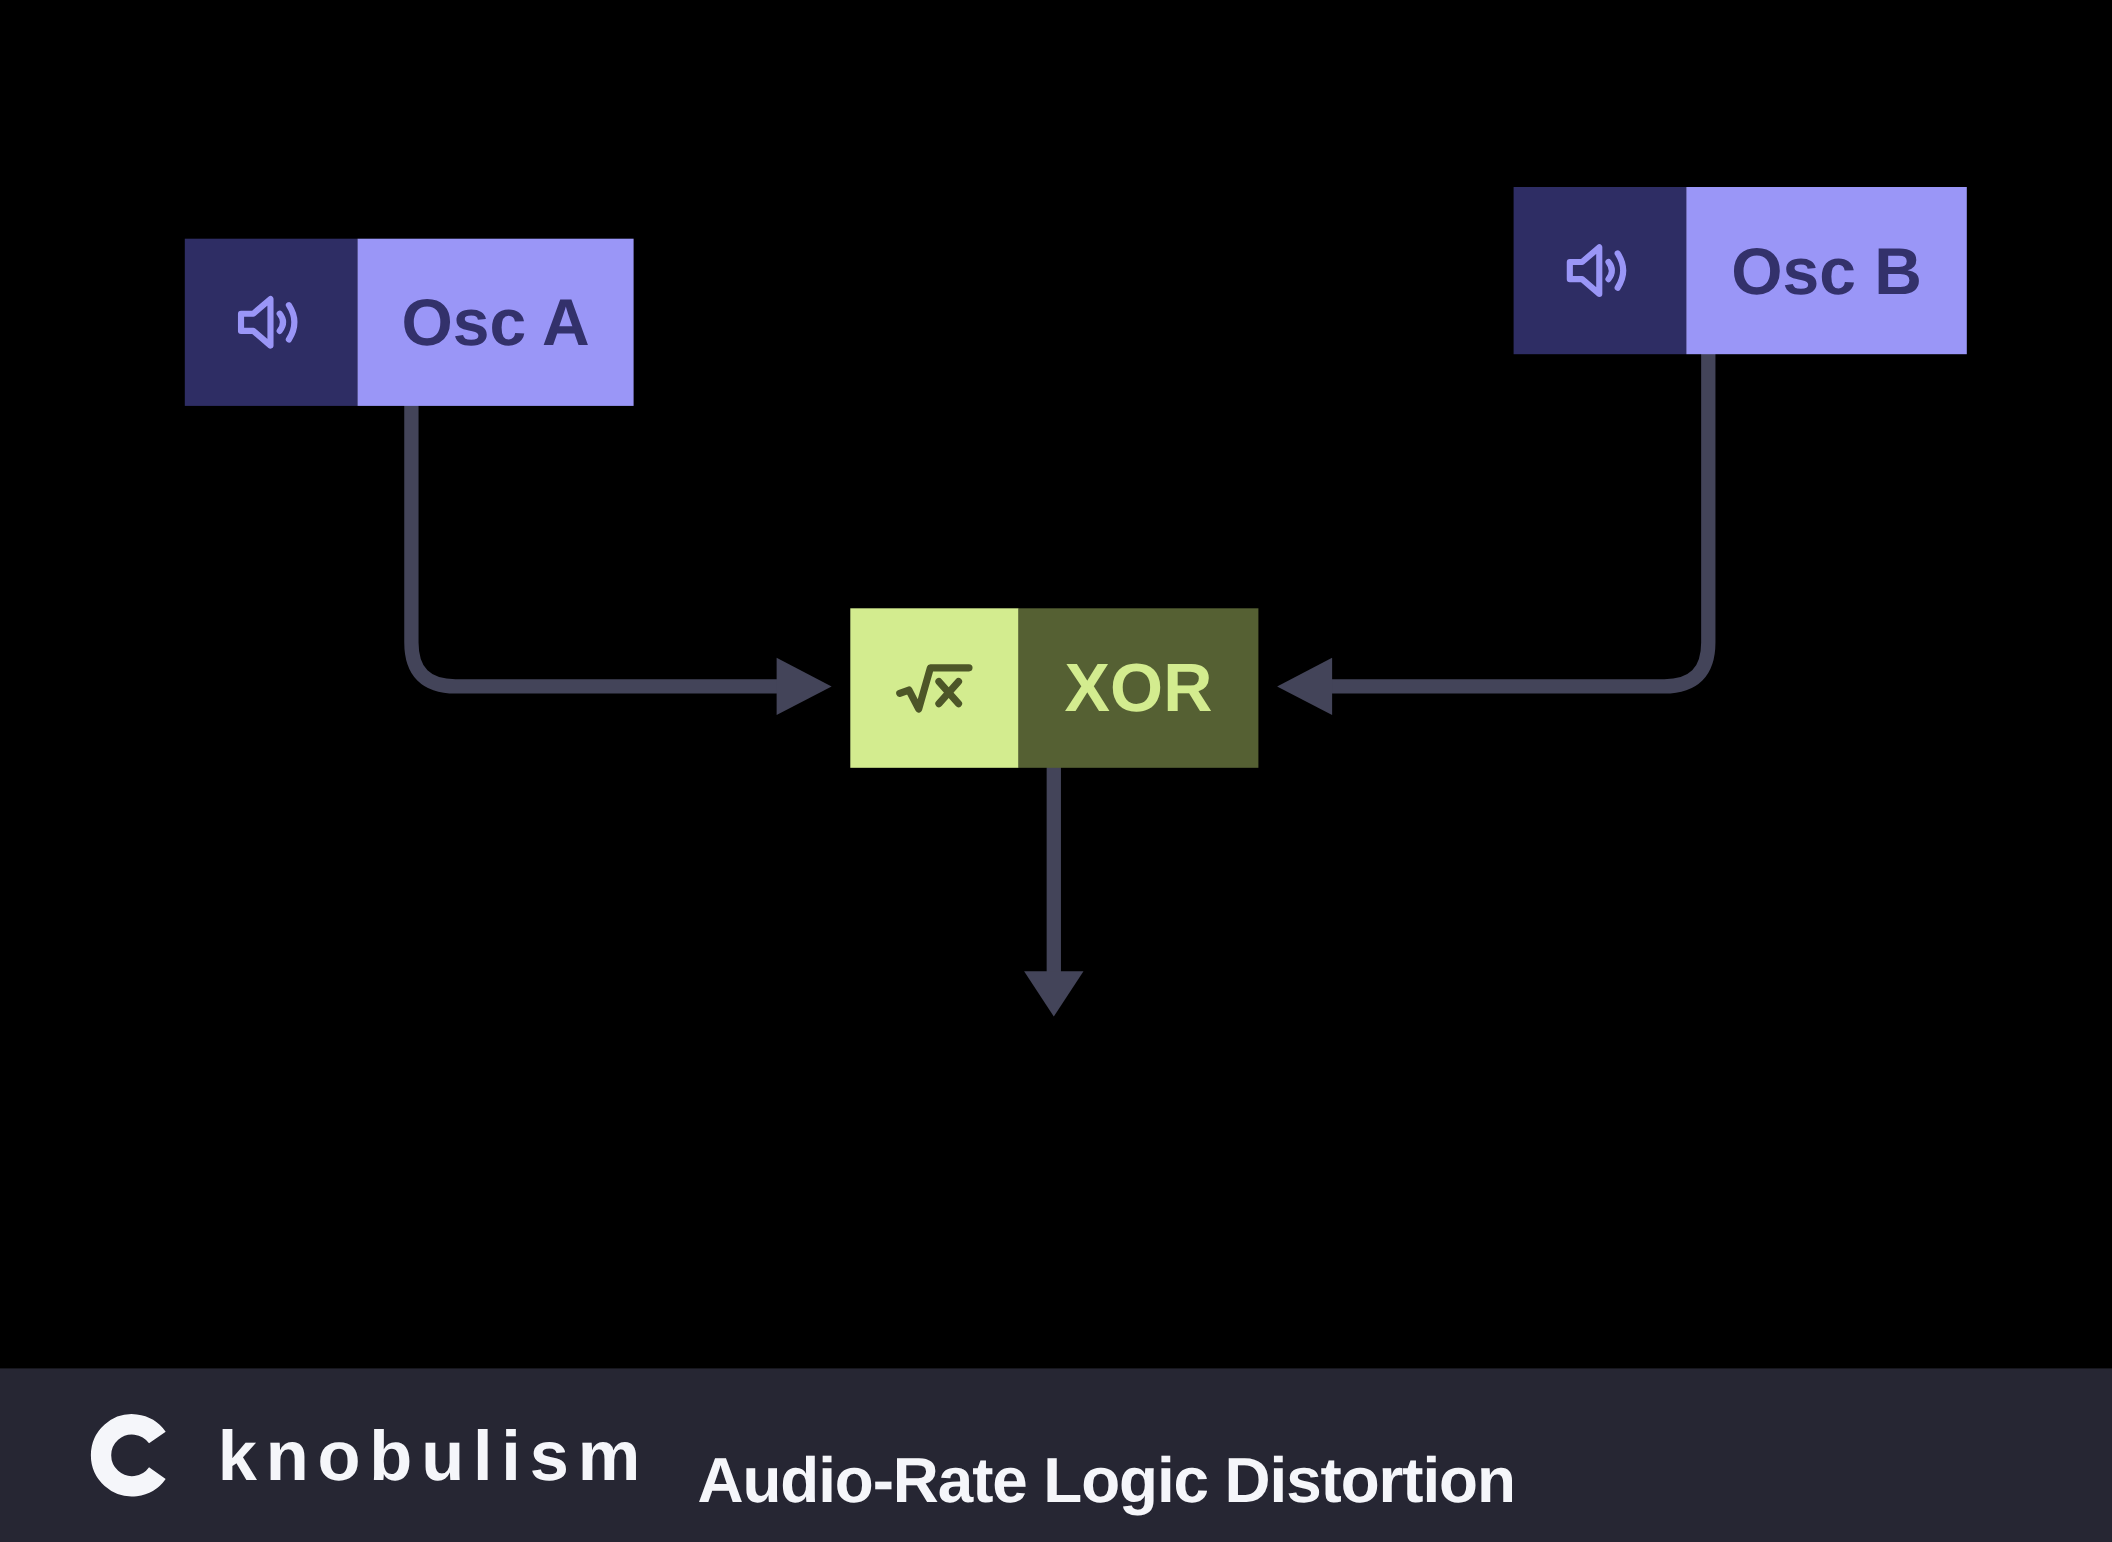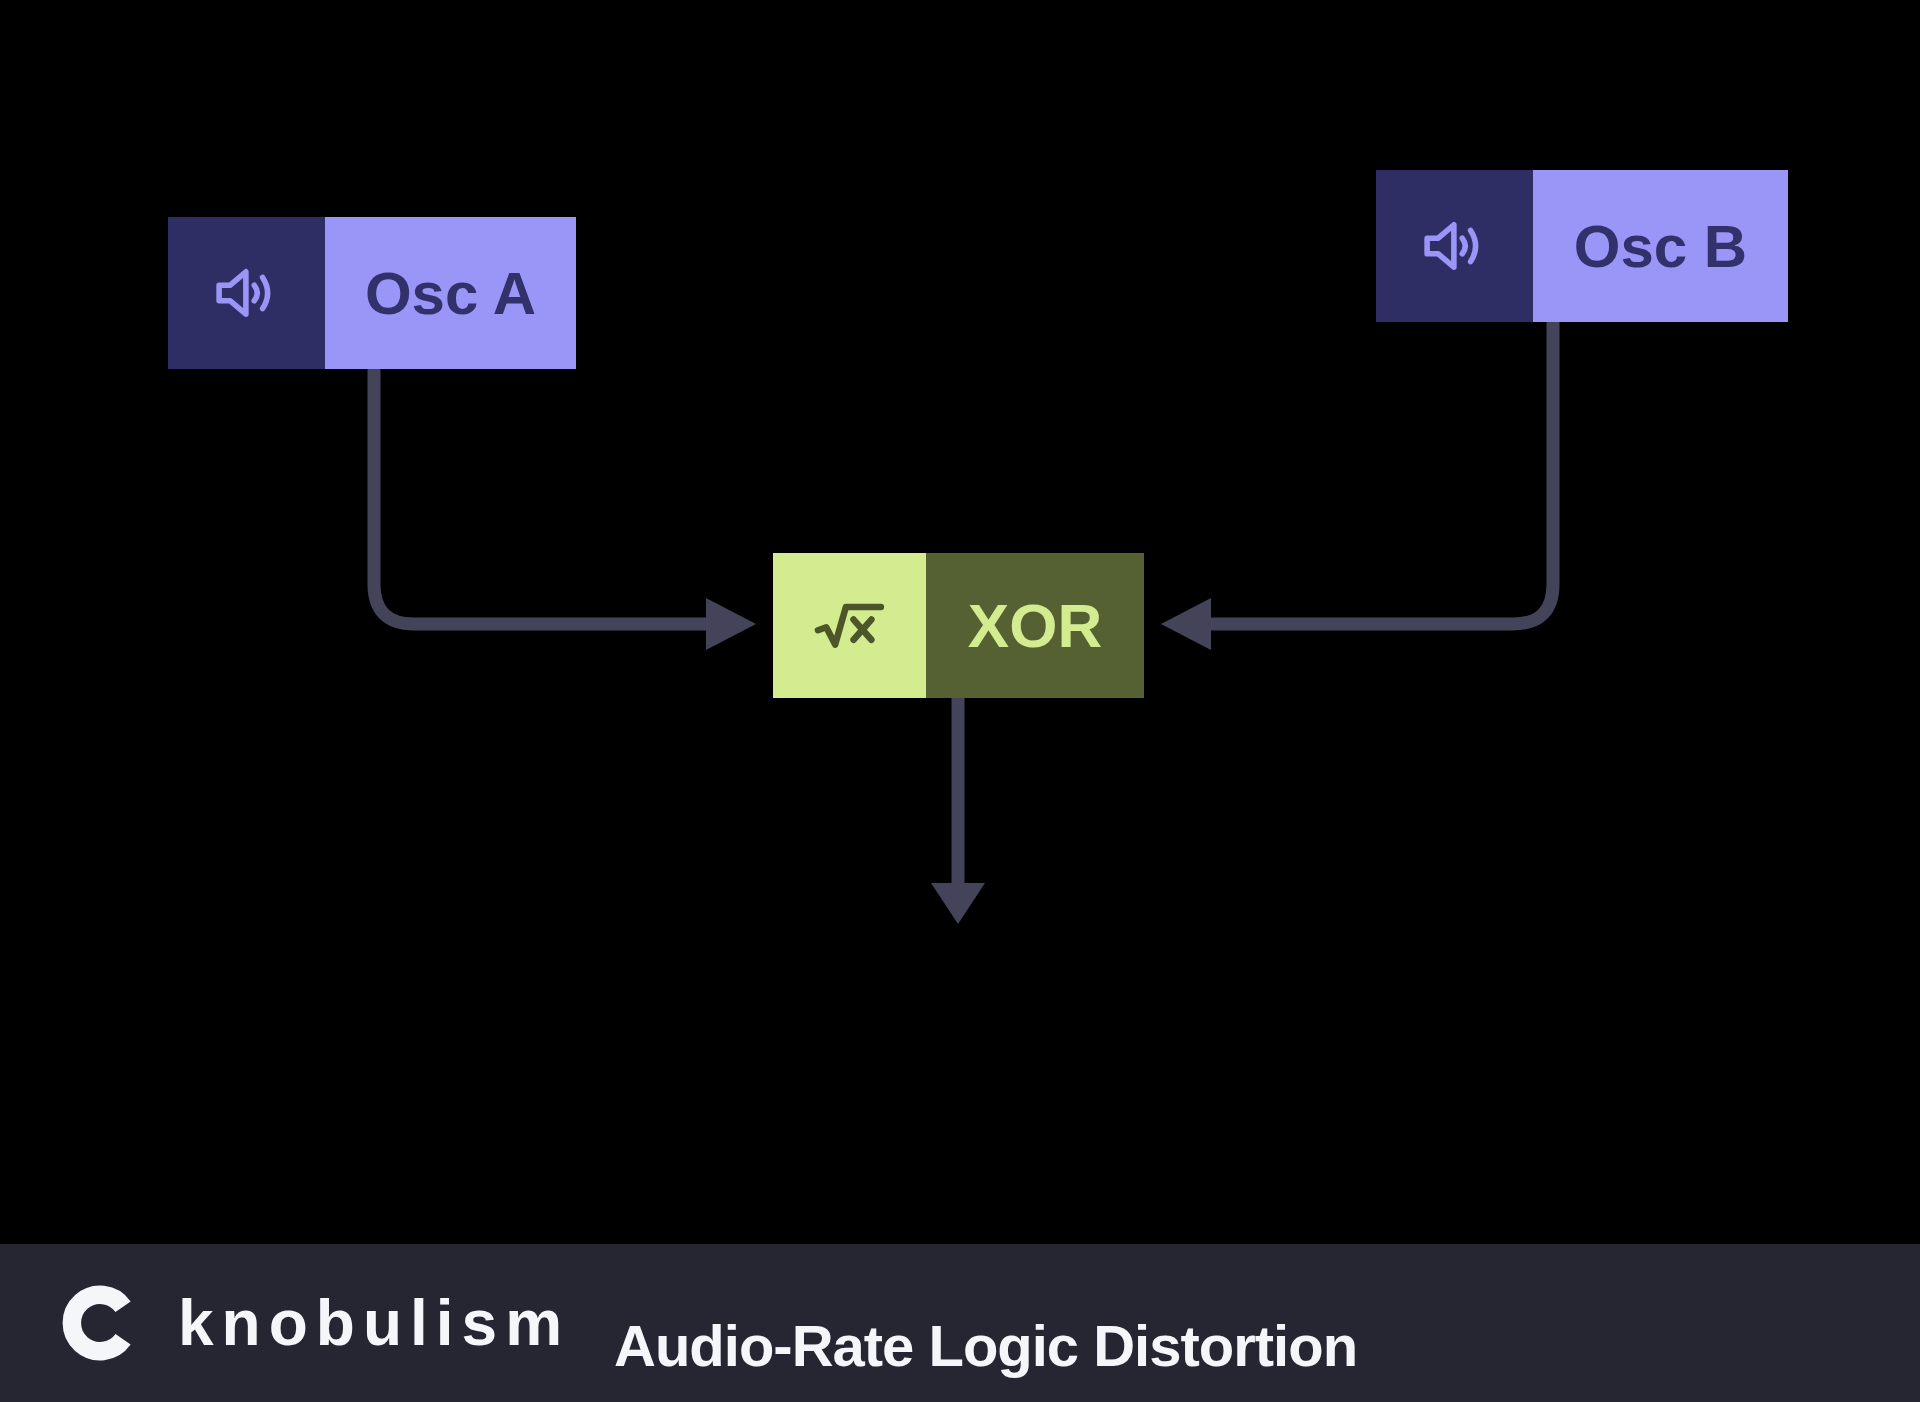--- a/index.html
+++ b/index.html
@@ -42,21 +42,21 @@
   #node-xor{left:773px;top:553px;width:371px;height:145px;}
   #node-xor .icon-cell{width:153px;}
   #node-output{left:734px;top:937px;width:449px;height:145px;}
   #node-output .icon-cell{width:147px;}
   .spk-icon path{stroke:var(--osc_icon_stroke);stroke-width:5;fill:none;stroke-linecap:round;stroke-linejoin:round;}
   .sqrt-icon path, .xfer-icon path{stroke:var(--logic_icon_stroke);stroke-width:5.5;fill:none;stroke-linecap:round;stroke-linejoin:round;}
   .footer{
     position:absolute;left:0;right:0;bottom:0;height:158px;
     background:var(--footer_bg);
     display:flex;align-items:center;
-    padding-left:56px;
+    padding-left:76px;
     z-index:3;
   }
   .logo{margin-right:34px;flex:none;}
   .logo path{stroke:var(--footer_text);stroke-width:21;fill:none;}
   .brand{
     color:var(--footer_text);
     font-size:64px;font-weight:700;letter-spacing:8px;
   }
   .footer-title{
     color:var(--footer_text);

